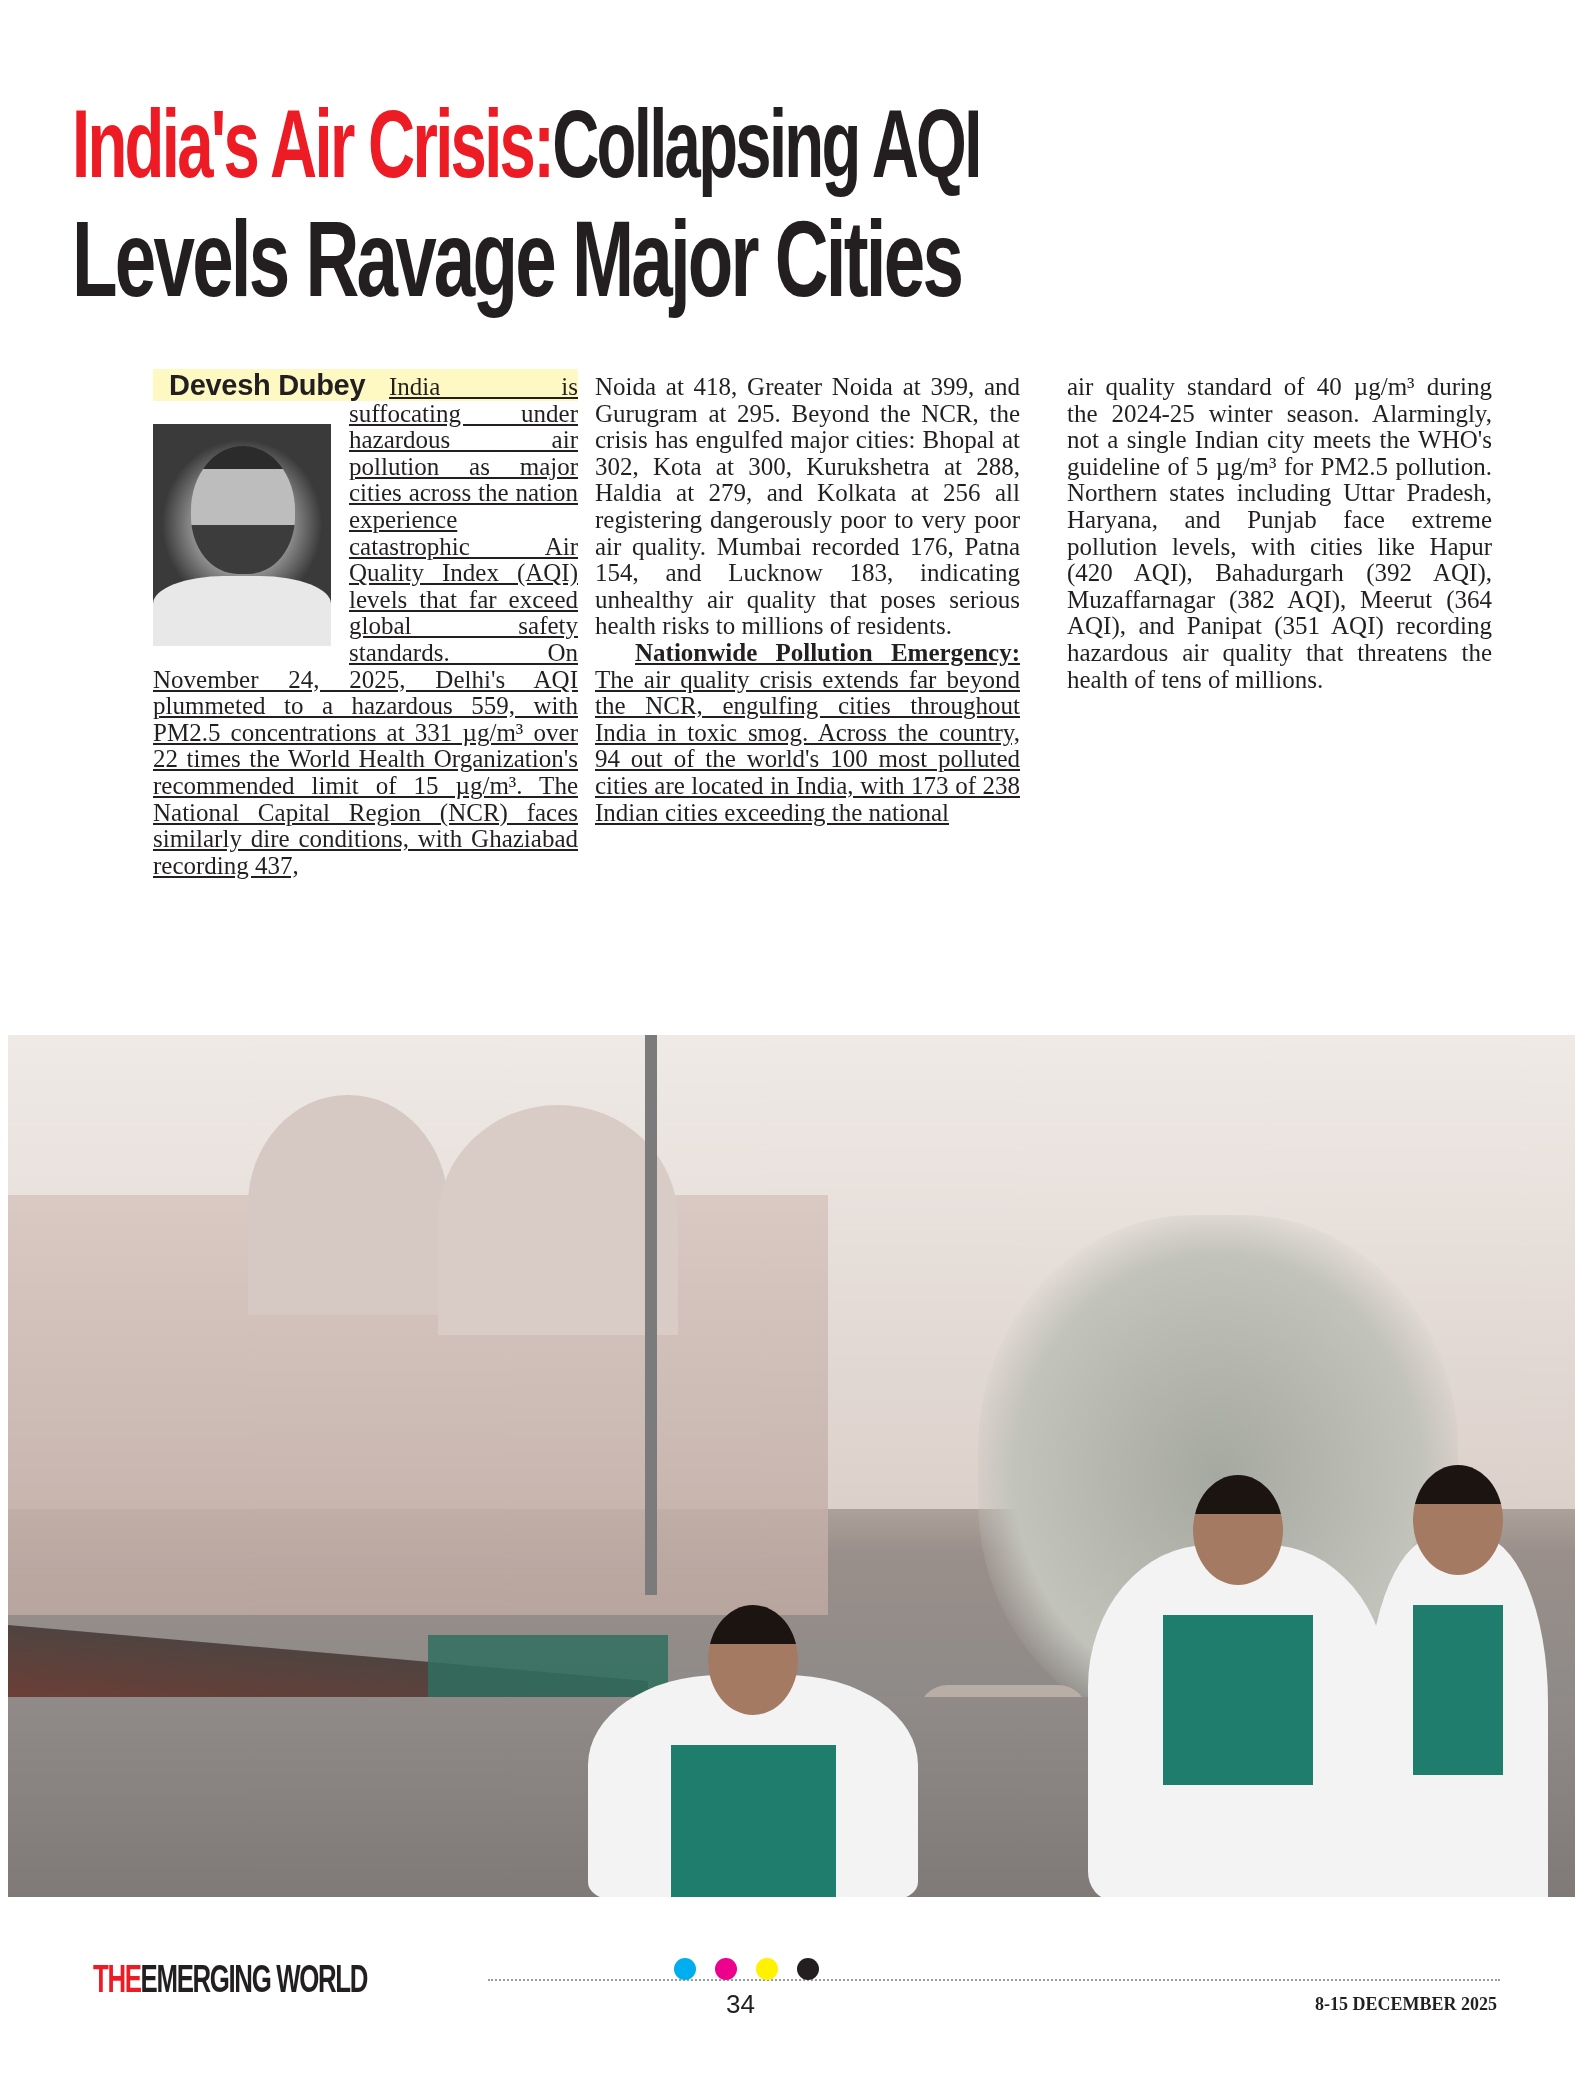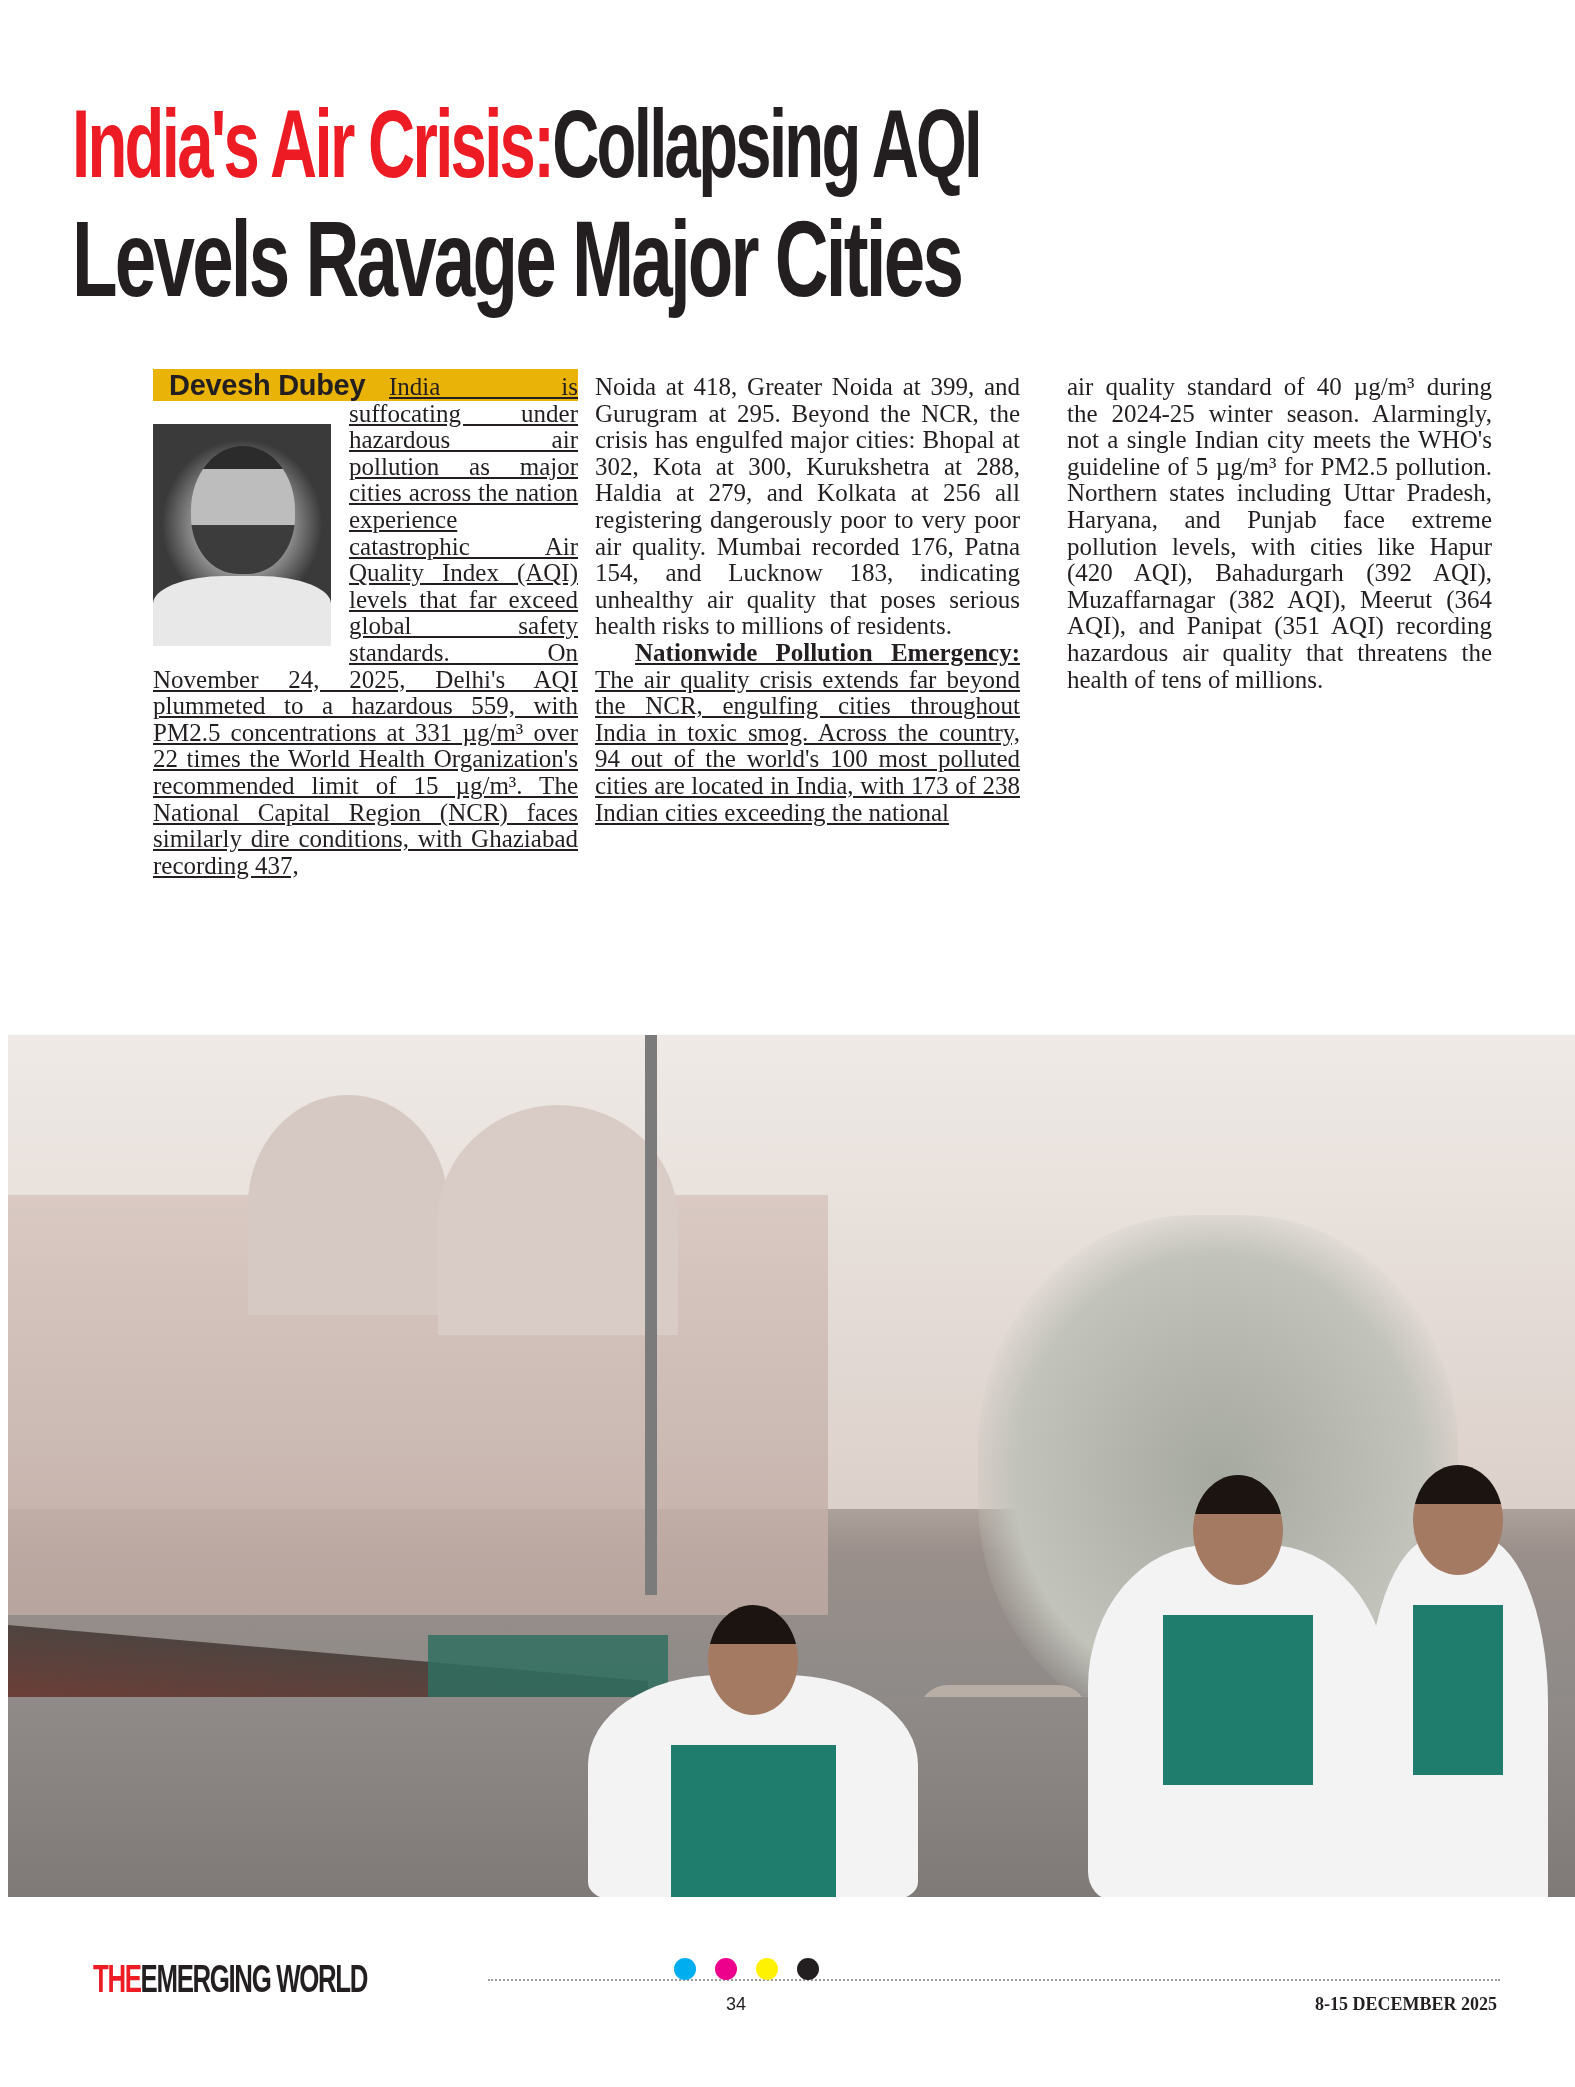--- a/index.html
+++ b/index.html
@@ -4,21 +4,21 @@
   <style>
     html, body { margin: 0; padding: 0; background: #ffffff; }
     body { width: 1575px; height: 2087px; position: relative; overflow: hidden; font-family: "Liberation Serif", serif; color: #231f20; }
 
     .headline { position: absolute; left: 72px; width: 1440px; margin: 0; font-family: "Liberation Sans", sans-serif; font-weight: 700; letter-spacing: -4px; transform-origin: left top; white-space: nowrap; }
     .headline-1 { top: 96px; font-size: 96px; line-height: 96px; transform: scaleX(0.68); }
     .headline-2 { top: 205px; font-size: 108px; line-height: 108px; transform: scaleX(0.69); color: #231f20; }
     .hl-red { color: #ed1c24; }
     .hl-black { color: #231f20; }
 
-    .byline { position: absolute; left: 153px; top: 369px; width: 425px; height: 32px; background: #eab308; }
+    .byline { position: absolute; left: 153px; top: 369px; width: 425px; height: 32px; background: #fef9c3; }
     .byline span { position: absolute; left: 16px; top: 0; font-family: "Liberation Sans", sans-serif; font-weight: 700; font-size: 29px; line-height: 32px; color: #231f20; letter-spacing: -0.3px; }
 
     .author-photo { position: absolute; left: 153px; top: 424px; width: 178px; height: 222px; background: radial-gradient(ellipse 45% 38% at 50% 45%, #c9c9c9 0%, #9d9d9d 55%, #3a3a3a 100%); overflow: hidden; }
     .author-photo .face { position: absolute; left: 38px; top: 22px; width: 104px; height: 128px; border-radius: 50% 50% 45% 45%; background: linear-gradient(#2b2b2b 0 18%, #bdbdbd 18% 62%, #3c3c3c 62% 100%); }
     .author-photo .shirt { position: absolute; left: 0; bottom: 0; width: 178px; height: 70px; background: #e8e8e8; border-radius: 40% 40% 0 0; }
 
     .column { position: absolute; top: 374px; width: 425px; font-size: 25px; line-height: 26.6px; text-align: justify; color: #231f20; }
     .col-1 { left: 153px; }
     .col-2 { left: 595px; }
     .col-3 { left: 1067px; }
@@ -47,21 +47,21 @@
     .photo .girl-3 { left: 1360px; top: 440px; width: 180px; height: 420px; transform: translateY(60px); }
 
     .footer-logo { position: absolute; left: 93px; top: 1960px; font-family: "Liberation Sans", sans-serif; font-weight: 700; font-size: 38px; line-height: 38px; letter-spacing: -2px; transform: scaleX(0.68); transform-origin: left top; white-space: nowrap; }
     .footer-logo .red { color: #ed1c24; }
     .footer-logo .black { color: #231f20; }
 
     .footer-rule { position: absolute; left: 488px; top: 1979px; width: 1012px; height: 0; border-top: 2px dotted #9b9b9b; }
     .reg-dot { position: absolute; top: 1958px; width: 22px; height: 22px; border-radius: 50%; }
     .dot-c { left: 674px; } .dot-m { left: 715px; } .dot-y { left: 756px; } .dot-k { left: 797px; }
 
-    .page-number { position: absolute; left: 726px; top: 1990px; font-family: "Liberation Sans", sans-serif; font-size: 18px; line-height: 28px; color: #231f20; }
+    .page-number { position: absolute; left: 726px; top: 1990px; font-family: "Liberation Sans", sans-serif; font-size: 26px; line-height: 28px; color: #231f20; }
     .issue-date { position: absolute; right: 78px; top: 1994px; font-family: "Liberation Serif", serif; font-weight: 700; font-size: 18px; line-height: 20px; color: #231f20; }
   </style>
 </head>
 <body>
 
 <h1 class="headline headline-1"><span class="hl-red">India's Air Crisis:</span><span class="hl-black">Collapsing AQI</span></h1>
 <h1 class="headline headline-2">Levels Ravage Major Cities</h1>
 
 <div class="byline">
   <span>Devesh Dubey</span>

